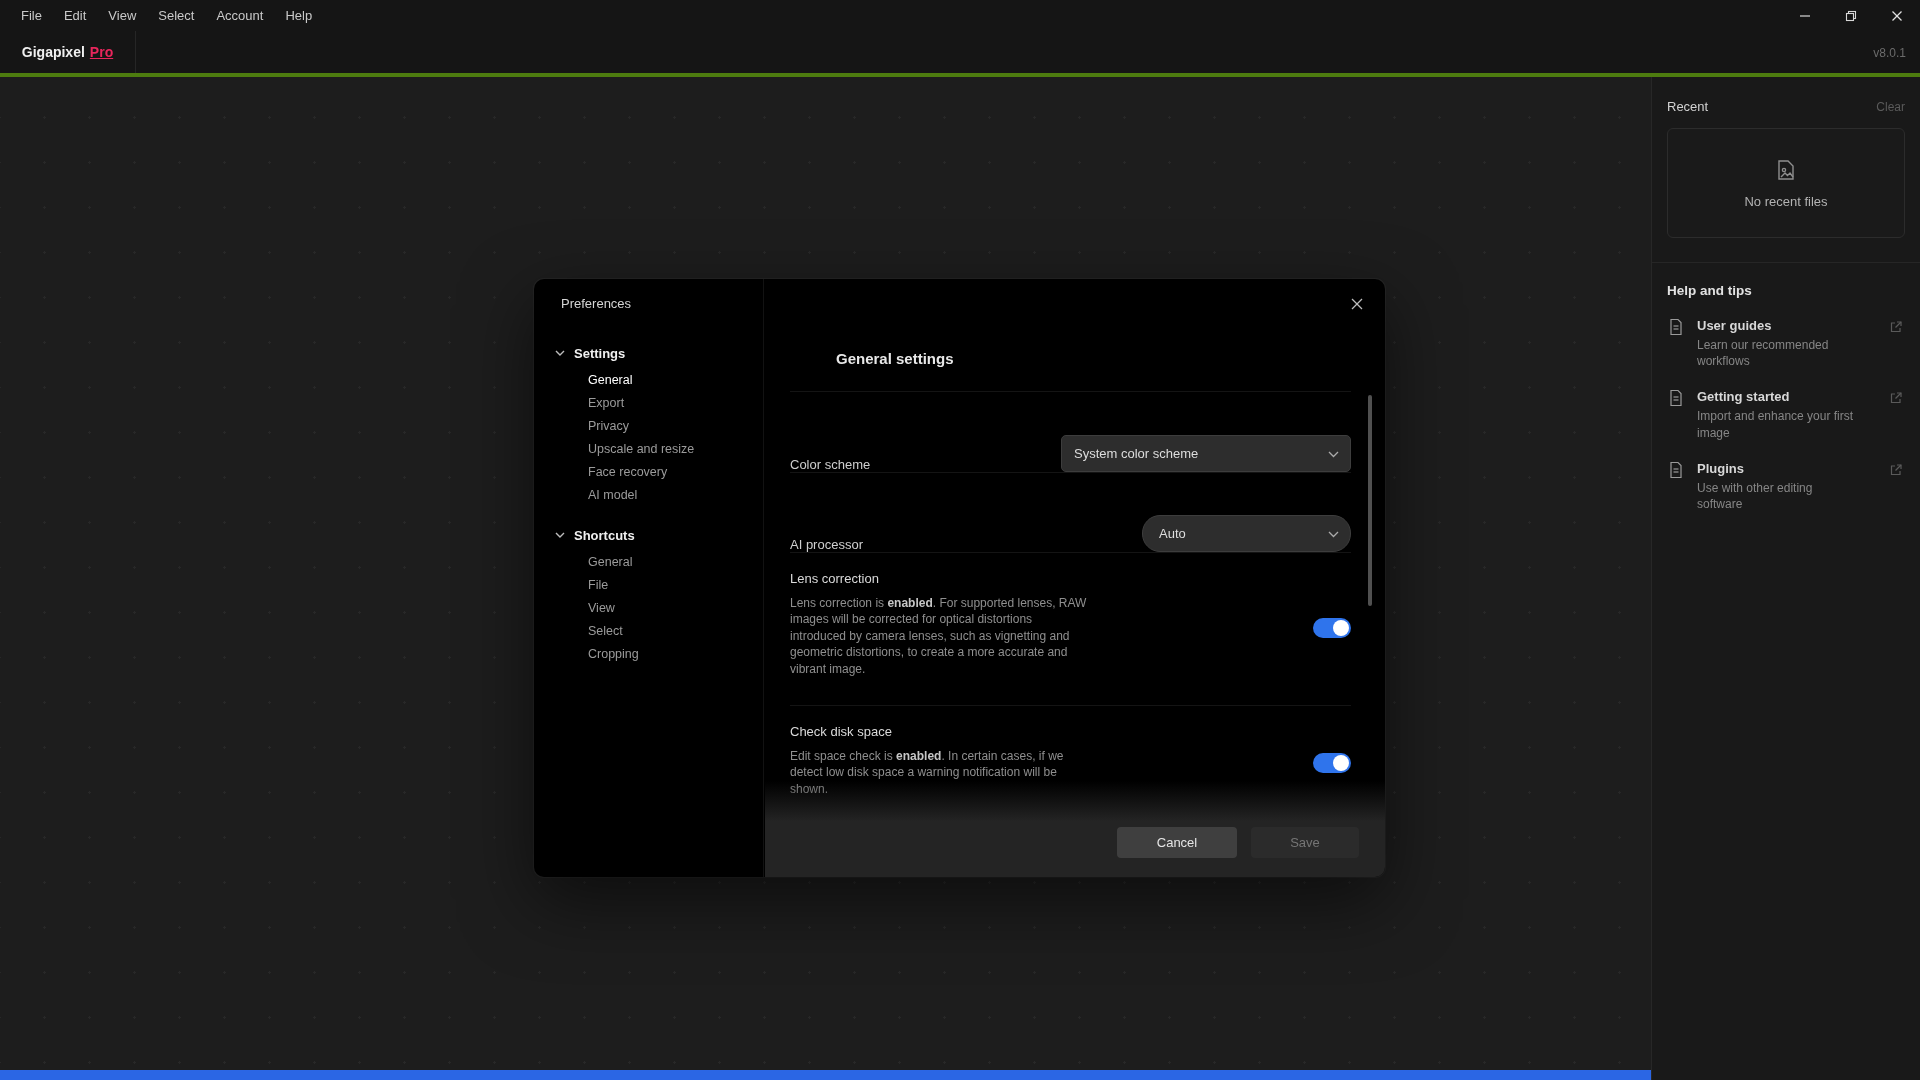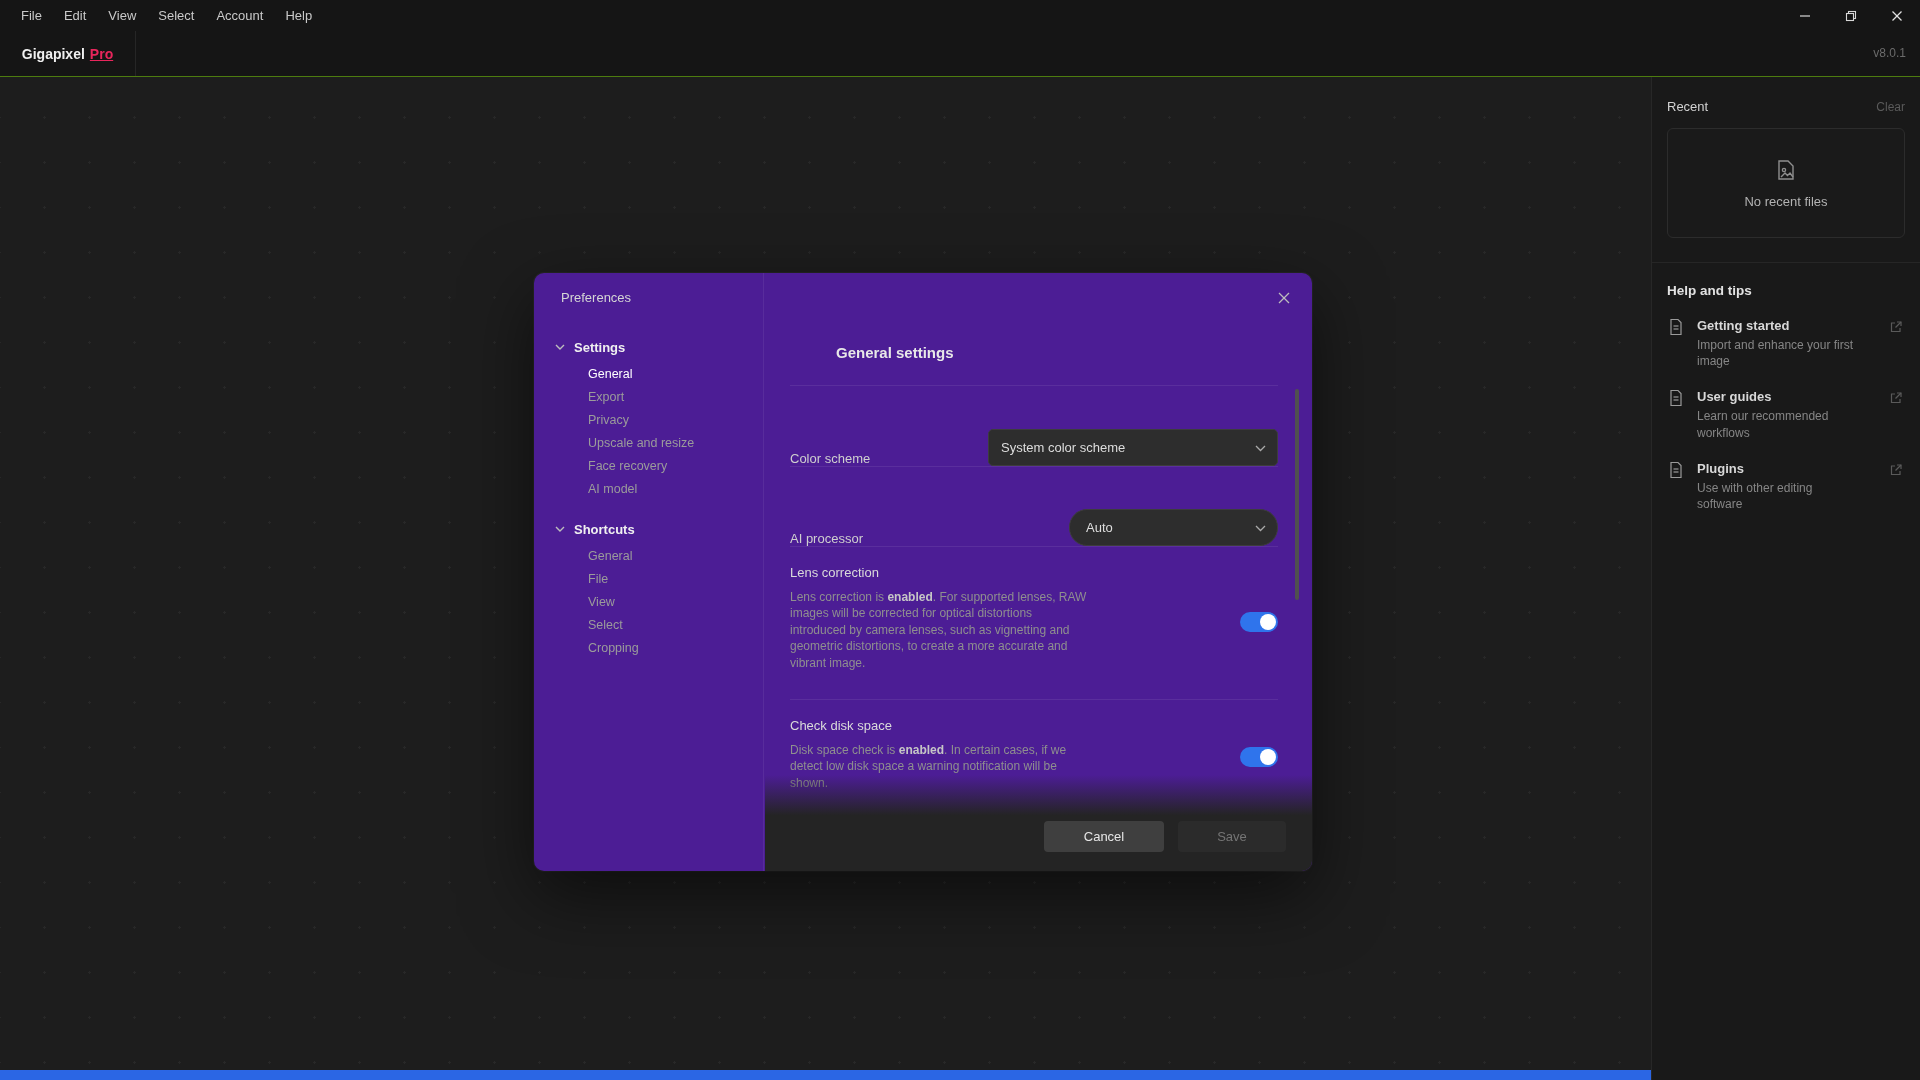--- a/index.html
+++ b/index.html
@@ -20,21 +20,21 @@
   }
   .menu-item {
     padding: 0 11px; font-size: 13px; color: #c9c9c9; line-height: 31px; cursor: default;
   }
   .win-controls { position: absolute; right: 0; top: 0; height: 31px; display: flex; }
   .win-btn { width: 46px; height: 31px; display: flex; align-items: center; justify-content: center; color: #d8d8d8; }
 
   
   .header {
     position: absolute; top: 31px; left: 0; right: 0; height: 46px;
-    background: #151515; border-bottom: 1px solid #4d7c0f; z-index: 4;
+    background: #151515; border-bottom: 4px solid #4d7c0f; z-index: 4;
   }
   .logo-tab {
     position: absolute; left: 0; top: 0; bottom: 0; width: 136px;
     border-right: 1px solid #262626; display: flex; align-items: center; justify-content: center;
     gap: 5px; font-size: 14px; font-weight: 700;
   }
   .logo-name { color: #f0f0f0; }
   .logo-pro { color: #e8265c; text-decoration: underline; }
   .version { position: absolute; right: 14px; top: 0; line-height: 45px; font-size: 12px; color: #6b6b6b; }
 
@@ -65,22 +65,22 @@
   .empty-text { font-size: 13px; color: #b3b3b3; }
   .panel-divider { margin: 24px -15px 0 -15px; border-top: 1px solid #262626; }
   .help-title { margin-top: 20px; font-size: 13.5px; font-weight: 700; color: #e2e2e2; }
   .help-item { position: relative; display: flex; gap: 12px; margin-top: 20px; padding-right: 28px; cursor: pointer; }
   .help-item-title { font-size: 13px; font-weight: 600; color: #d8d8d8; }
   .help-item-sub { margin-top: 4px; font-size: 12px; color: #868686; line-height: 1.35; max-width: 160px; }
   .ext-icon { position: absolute; right: 2px; top: 2px; }
 
   
   .dialog {
-    position: absolute; left: 534px; top: 273px; width: 778px; height: 598px;
-    background: #4c1d95; border-radius: 10px; z-index: 10; overflow: hidden;
+    position: absolute; left: 534px; top: 279px; width: 851px; height: 598px;
+    background: #000000; border-radius: 10px; z-index: 10; overflow: hidden;
     box-shadow: 0 24px 70px rgba(0,0,0,0.55), 0 0 0 1px rgba(255,255,255,0.04);
   }
   .dialog-title { position: absolute; left: 27px; top: 17px; font-size: 13px; color: #d5d5d5; }
   .dialog-close {
     position: absolute; right: 14px; top: 11px; width: 28px; height: 28px;
     display: flex; align-items: center; justify-content: center; cursor: pointer; color: #bcbcbc;
   }
 
   .dialog-nav {
     position: absolute; left: 0; top: 0; bottom: 0; width: 230px;
@@ -212,43 +212,43 @@
 
   <div class="help-item">
     <span>
       <svg width="18" height="18" viewBox="0 0 18 18" fill="none" stroke="#9a9a9a" stroke-width="1.2">
         <path d="M4 1.5h7l3 3v12H4z"></path>
           <line x1="6.5" y1="8" x2="11.5" y2="8"></line>
           <line x1="6.5" y1="11" x2="11.5" y2="11"></line>
       </svg>
     </span>
     <div>
-      <div class="help-item-title">Getting started</div>
-      <div class="help-item-sub">Import and enhance your first image</div>
+      <div class="help-item-title">User guides</div>
+      <div class="help-item-sub">Learn our recommended workflows</div>
     </div>
     <span class="ext-icon">
       <svg width="14" height="14" viewBox="0 0 14 14" fill="none" stroke="#5a5a5a" stroke-width="1.2">
         <path d="M6 3H2.5v8.5H11V8"></path>
           <path d="M8 2h4v4"></path>
           <line x1="12" y1="2" x2="6.5" y2="7.5"></line>
       </svg>
     </span>
   </div>
 
   <div class="help-item">
     <span>
       <svg width="18" height="18" viewBox="0 0 18 18" fill="none" stroke="#9a9a9a" stroke-width="1.2">
         <path d="M4 1.5h7l3 3v12H4z"></path>
           <line x1="6.5" y1="8" x2="11.5" y2="8"></line>
           <line x1="6.5" y1="11" x2="11.5" y2="11"></line>
       </svg>
     </span>
     <div>
-      <div class="help-item-title">User guides</div>
-      <div class="help-item-sub">Learn our recommended workflows</div>
+      <div class="help-item-title">Getting started</div>
+      <div class="help-item-sub">Import and enhance your first image</div>
     </div>
     <span class="ext-icon">
       <svg width="14" height="14" viewBox="0 0 14 14" fill="none" stroke="#5a5a5a" stroke-width="1.2">
         <path d="M6 3H2.5v8.5H11V8"></path>
           <path d="M8 2h4v4"></path>
           <line x1="12" y1="2" x2="6.5" y2="7.5"></line>
       </svg>
     </span>
   </div>
 
@@ -354,21 +354,21 @@
       <div class="section-title">Lens correction</div>
       <div class="section-desc"><span>Lens correction is </span><b>enabled</b><span>. For supported lenses, RAW images will be corrected for optical distortions introduced by camera lenses, such as vignetting and geometric distortions, to create a more accurate and vibrant image.</span></div>
       <div class="toggle toggle-lens">
         <span class="knob"></span>
       </div>
     </div>
     <div class="hdiv"></div>
 
     <div class="toggle-section">
       <div class="section-title">Check disk space</div>
-      <div class="section-desc"><span>Disk space check is </span><b>enabled</b><span>. In certain cases, if we detect low disk space a warning notification will be shown.</span></div>
+      <div class="section-desc"><span>Edit space check is </span><b>enabled</b><span>. In certain cases, if we detect low disk space a warning notification will be shown.</span></div>
       <div class="toggle toggle-disk">
         <span class="knob"></span>
       </div>
     </div>
   </div>
 
   <div class="scroll-thumb"></div>
 
   <div class="dialog-footer">
     <button class="btn btn-cancel">Cancel</button>

